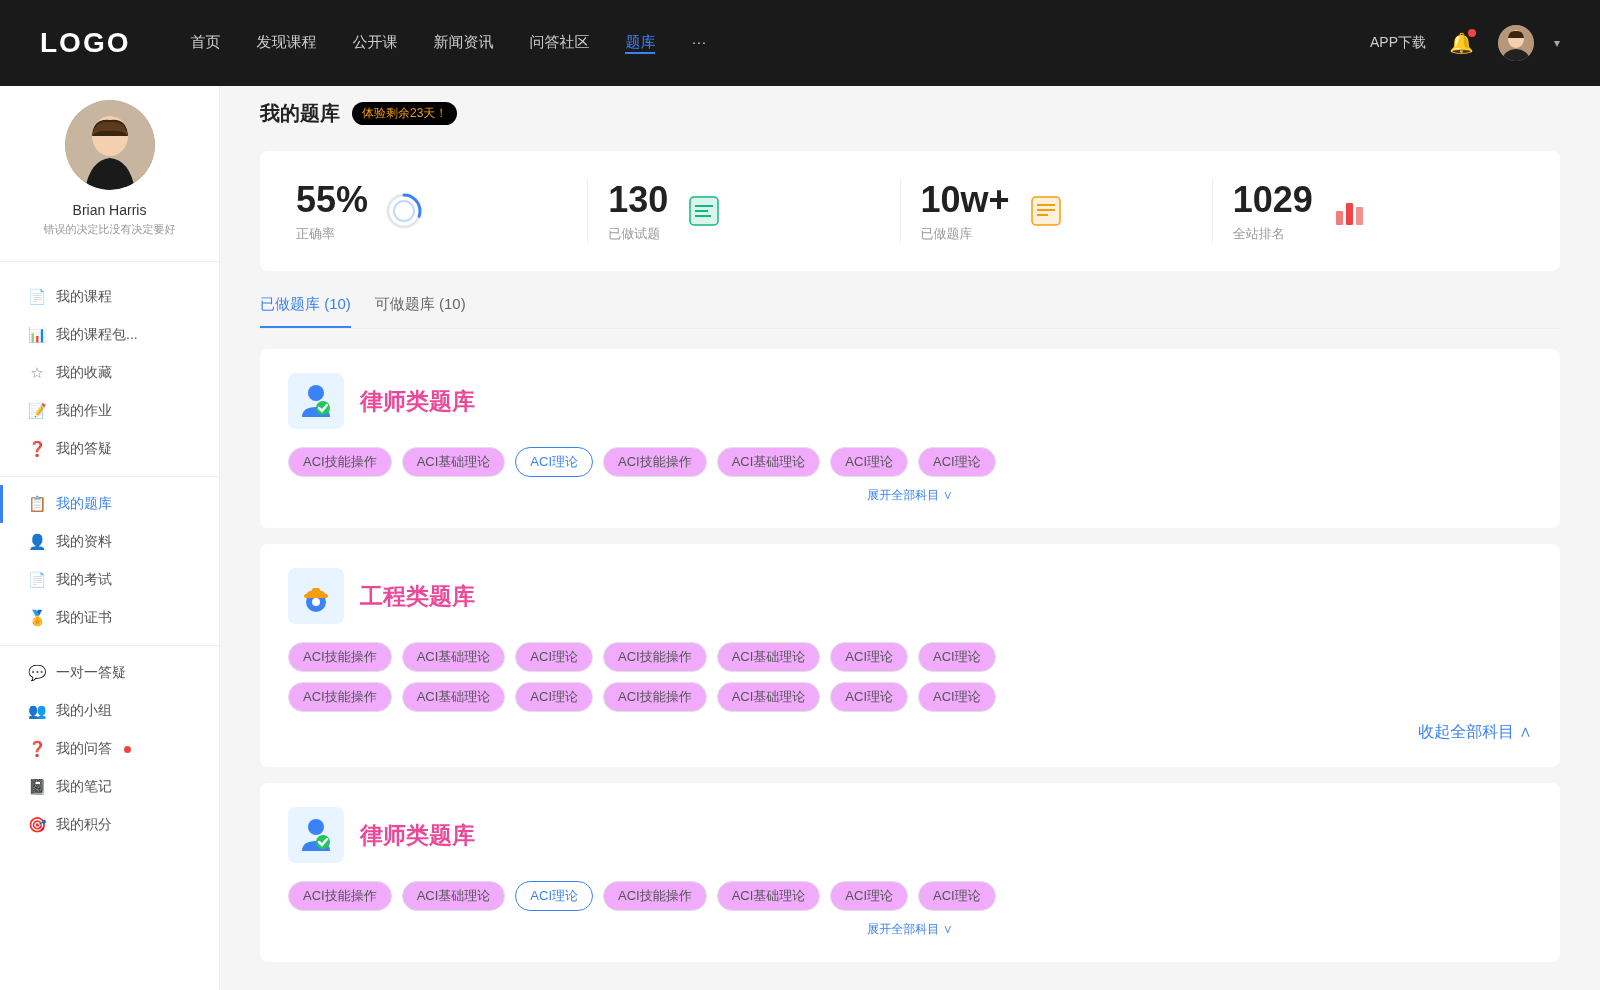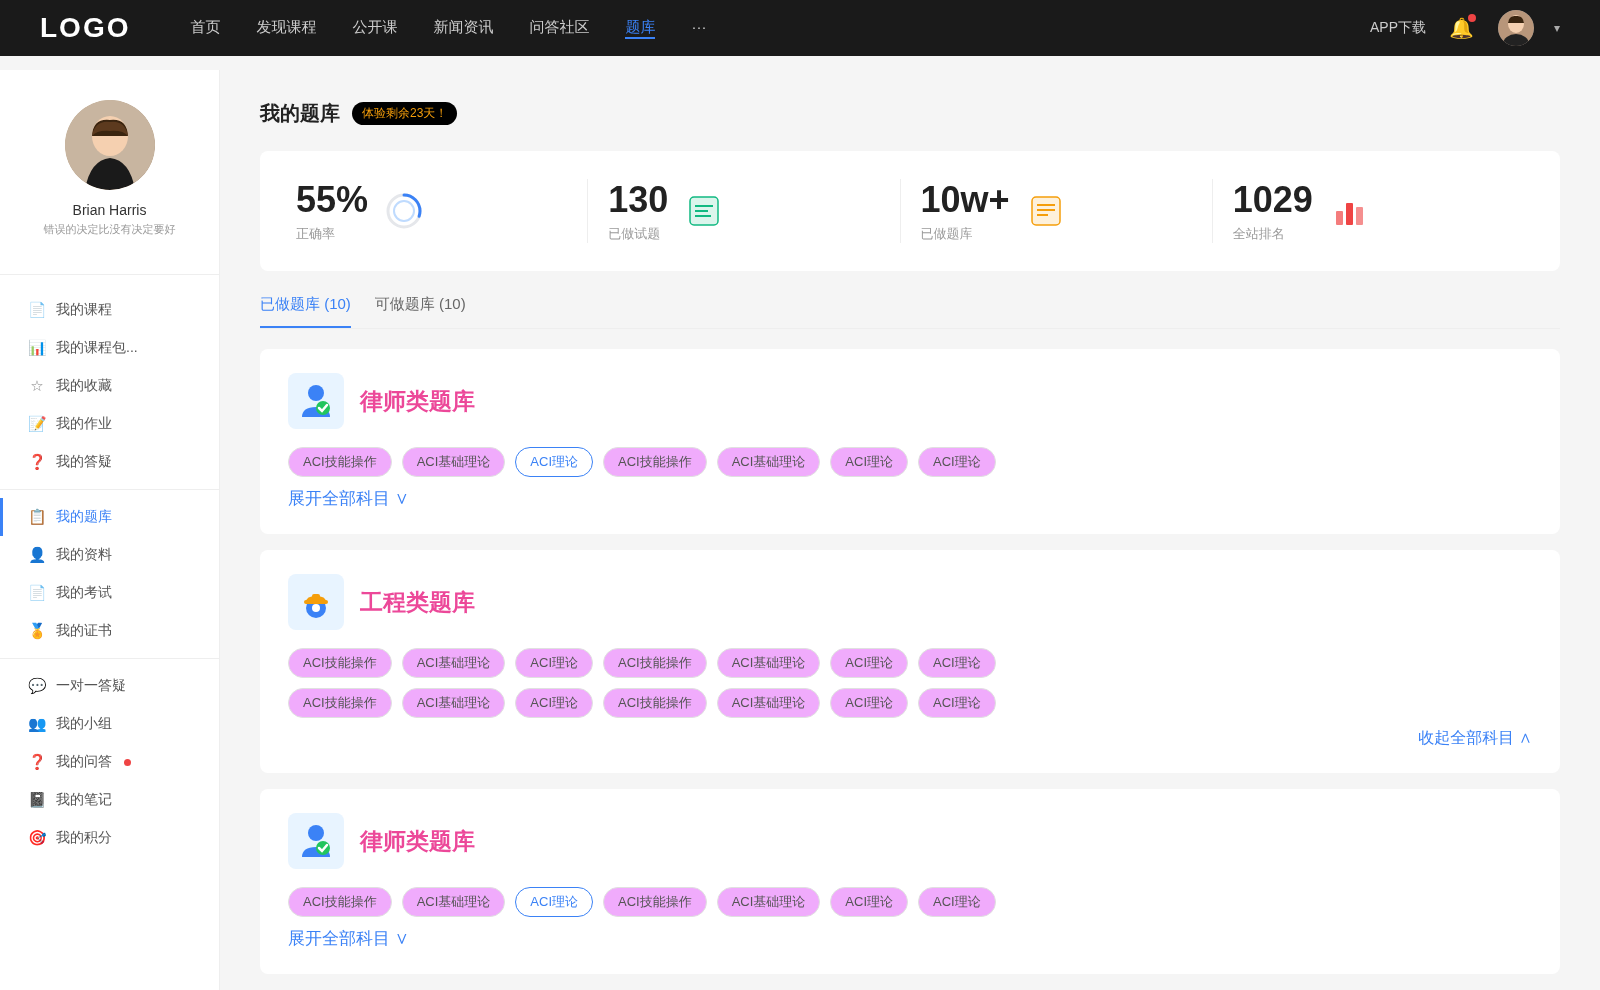--- a/index.html
+++ b/index.html
@@ -1,21 +1,21 @@
 <!DOCTYPE html>
 <html><head>
   <meta charset="utf-8">
   <style>
     * { box-sizing: border-box; margin: 0; padding: 0; }
     body { font-family: 'PingFang SC', 'Microsoft YaHei', sans-serif; background: #f5f5f5; color: #333; }
 
     
     .navbar {
       background: #1a1a1a;
-      height: 56px;
+      height: 86px;
       display: flex;
       align-items: center;
       padding: 0 40px;
       position: fixed;
       top: 0; left: 0; right: 0;
       z-index: 100;
     }
     .navbar-logo {
       color: white;
       font-size: 28px;
@@ -90,21 +90,21 @@
     .sidebar {
       width: 220px;
       background: #fff;
       min-height: calc(100vh - 70px);
       padding: 30px 0;
       flex-shrink: 0;
       border-right: 1px solid #eee;
     }
     .sidebar-profile {
       text-align: center;
-      padding: 0 20px 37px;
+      padding: 0 20px 24px;
       border-bottom: 1px solid #eee;
       margin-bottom: 16px;
     }
     .sidebar-avatar {
       width: 90px;
       height: 90px;
       border-radius: 50%;
       background: #d4c5b0;
       margin: 0 auto 12px;
       overflow: hidden;
@@ -304,24 +304,24 @@
       border-radius: 20px;
       cursor: pointer;
       background: #f0abfc;
     }
     .tag.active {
       color: #3b82f6;
       border-color: #3b82f6;
       background: #fff;
     }
     .expand-link {
-      font-size: 17px;
+      font-size: 12px;
       color: #3b82f6;
       cursor: pointer;
-      text-align: left;
+      text-align: center;
       margin-top: 8px;
     }
     .collapse-link {
       font-size: 16px;
       color: #3b82f6;
       cursor: pointer;
       text-align: right;
     }
   </style>
 </head>

